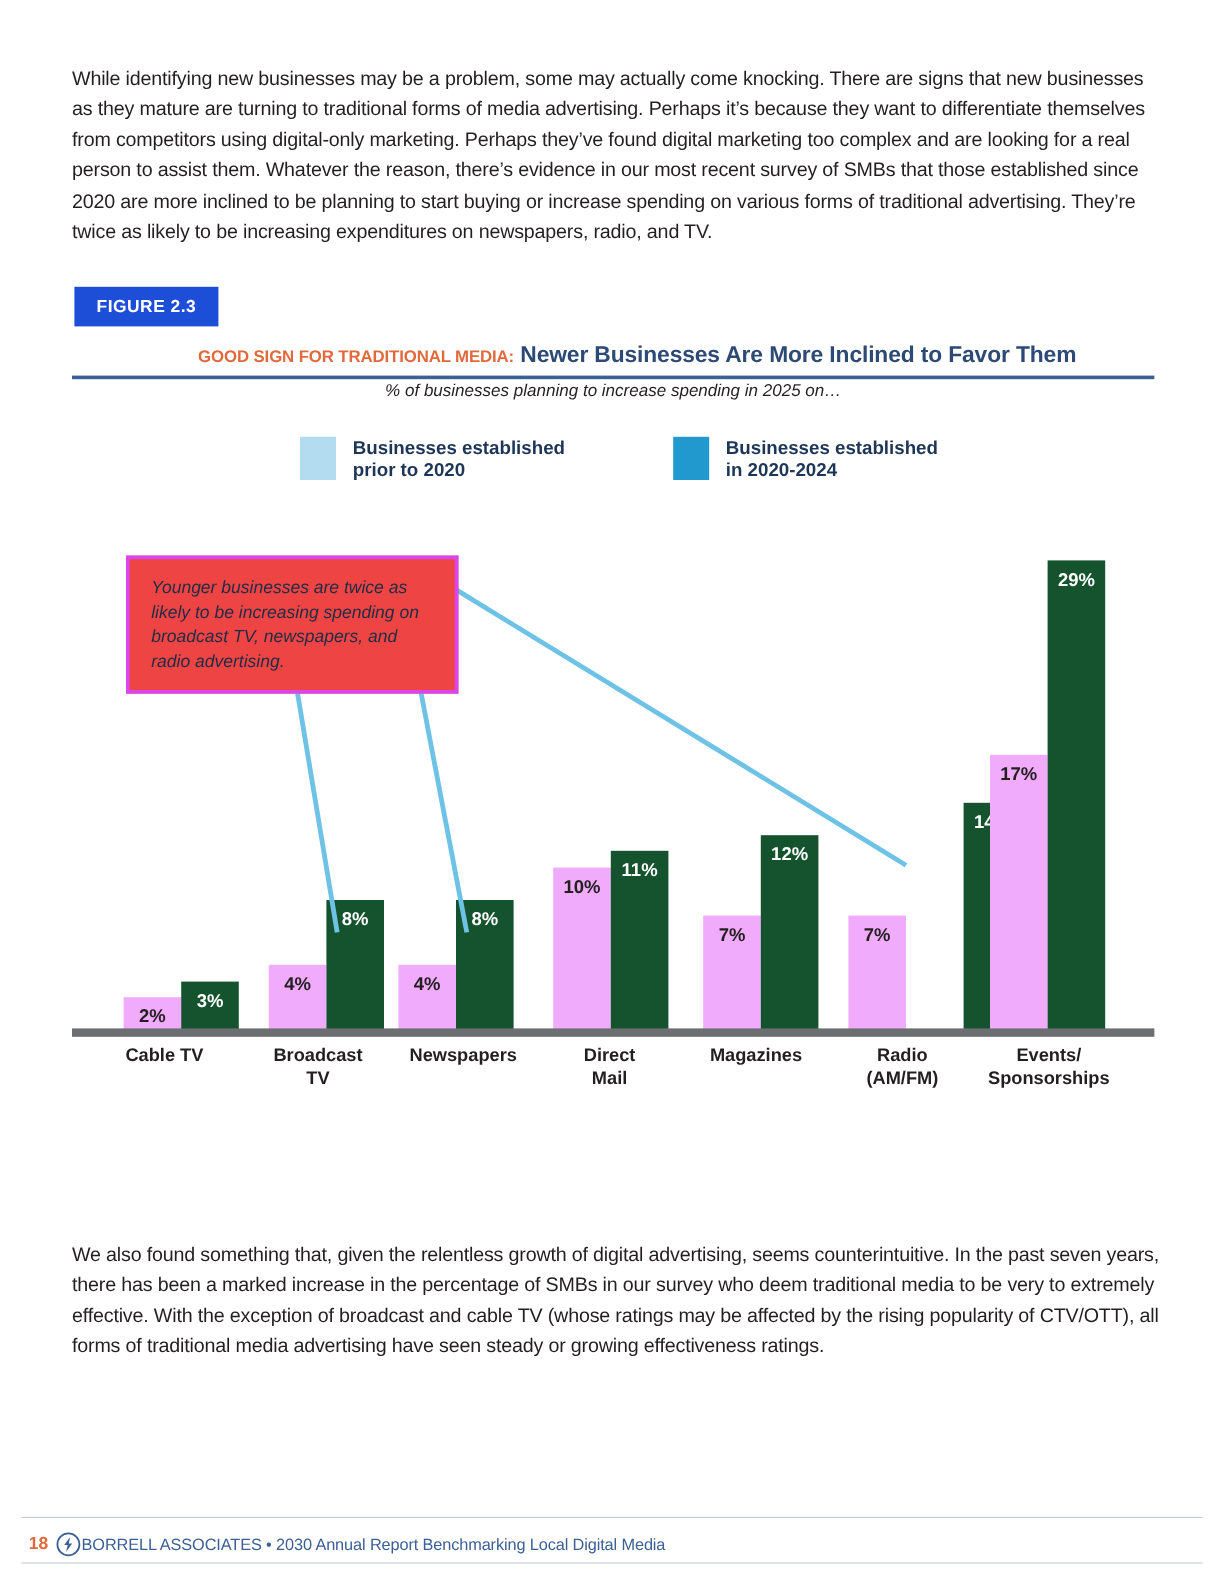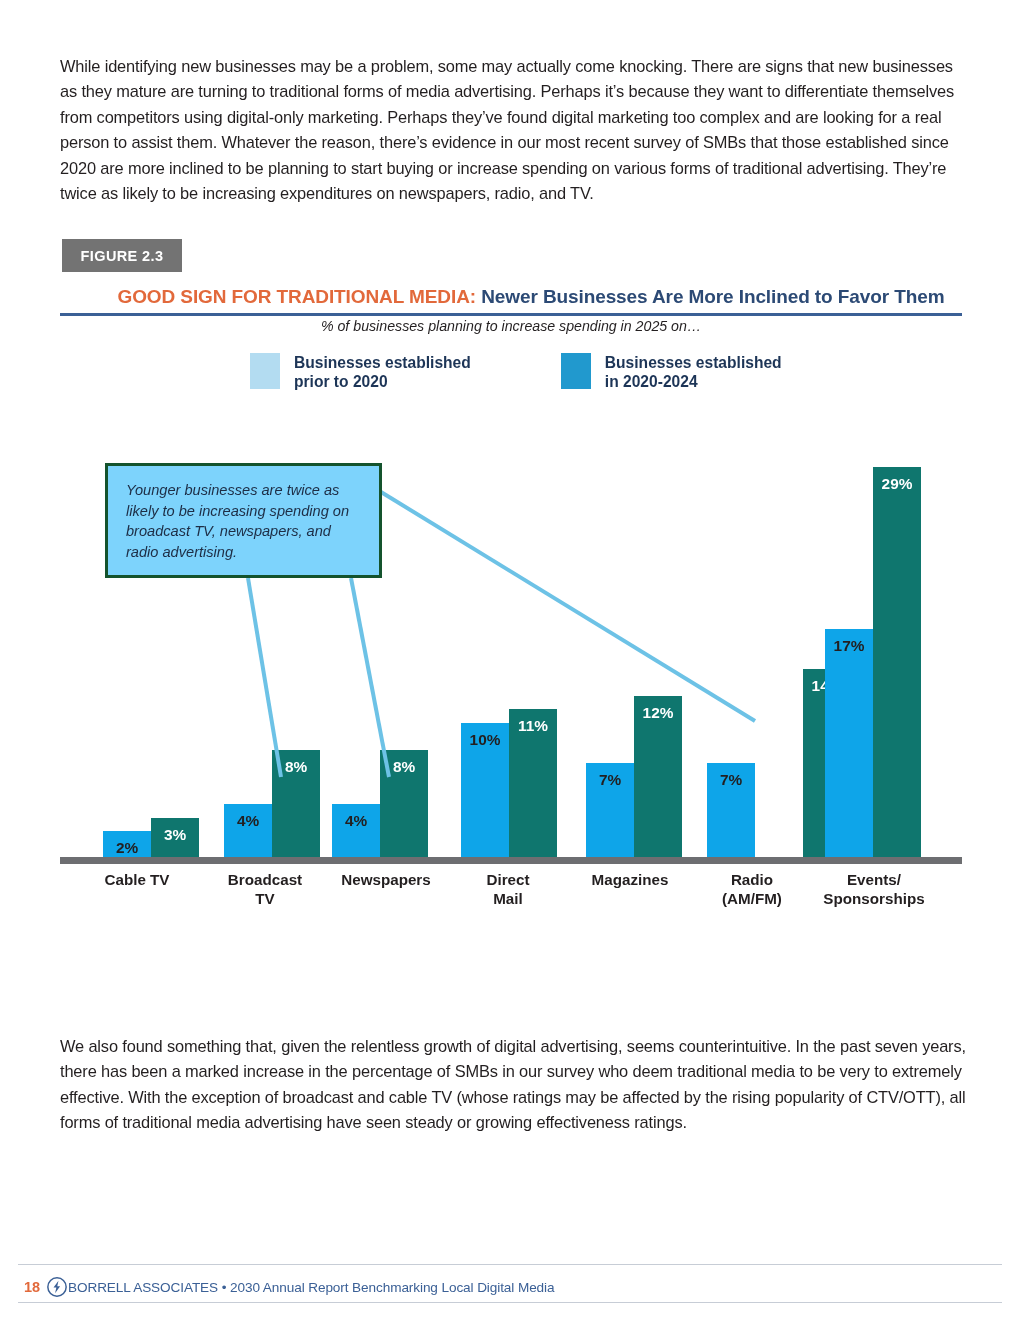--- a/index.html
+++ b/index.html
@@ -30,21 +30,21 @@
   #para-top { top: 54px; }
   #para-bottom { top: 1034px; }
 
   
   .figure-badge {
     position: absolute;
     left: 62px;
     top: 239px;
     width: 120px;
     height: 33px;
-    background: #737373;
+    background: #1d4ed8;
     color: #ffffff;
     font-size: 14.5px;
     font-weight: bold;
     letter-spacing: 0.4px;
     display: flex;
     align-items: center;
     justify-content: center;
   }
 
   
@@ -52,21 +52,21 @@
     position: absolute;
     left: 60px;
     top: 286px;
     width: 902px;
     text-align: center;
     border-bottom: 3.5px solid #3b6096;
     padding-bottom: 5px;
   }
   .title-orange {
     color: #e2693b;
-    font-size: 19px;
+    font-size: 14px;
     font-weight: bold;
     letter-spacing: -0.1px;
     margin-left: 40px;
   }
   .title-navy {
     color: #2c4a75;
     font-size: 19px;
     font-weight: bold;
     letter-spacing: -0.1px;
   }
@@ -79,21 +79,21 @@
     text-align: center;
     font-size: 14.2px;
     font-style: italic;
     color: #231f20;
   }
 
   
   .legend {
     position: absolute;
     left: 250px;
-    top: 353px;
+    top: 364px;
     display: flex;
     gap: 38px;
   }
   .legend-item { display: flex; align-items: flex-start; gap: 14px; }
   .legend-swatch { width: 30px; height: 36px; flex: 0 0 30px; }
   .legend-swatch.light { background: #b3dcf1; }
   .legend-swatch.dark  { background: #2199ce; }
   .legend-label {
     font-size: 15.6px;
     font-weight: bold;
@@ -126,40 +126,40 @@
     height: 7px;
     background: #6d6e71;
   }
   .bar {
     position: absolute;
     bottom: 0;
     width: 48px;
     display: flex;
     justify-content: center;
   }
-  .bar.light { background: #0ea5e9; }
-  .bar.dark  { background: #0f766e; }
+  .bar.light { background: #f0abfc; }
+  .bar.dark  { background: #14532d; }
   .bar-value {
     font-size: 15.4px;
     font-weight: bold;
     margin-top: 8px;
     white-space: nowrap;
   }
   .bar.light .bar-value { color: #231f20; }
   .bar.dark  .bar-value { color: #ffffff; }
 
   
   .callout {
     position: absolute;
     left: 105px;
     top: 463px;
     width: 277px;
     height: 115px;
-    border: 3px solid #14532d;
-    background: #7dd3fc;
+    border: 3px solid #d946ef;
+    background: #ef4444;
     z-index: 5;
   }
   .callout-text {
     padding: 14px 16px 0 18px;
     font-size: 14.6px;
     font-style: italic;
     line-height: 20.5px;
     color: #1d2d45;
   }
   .connectors {

